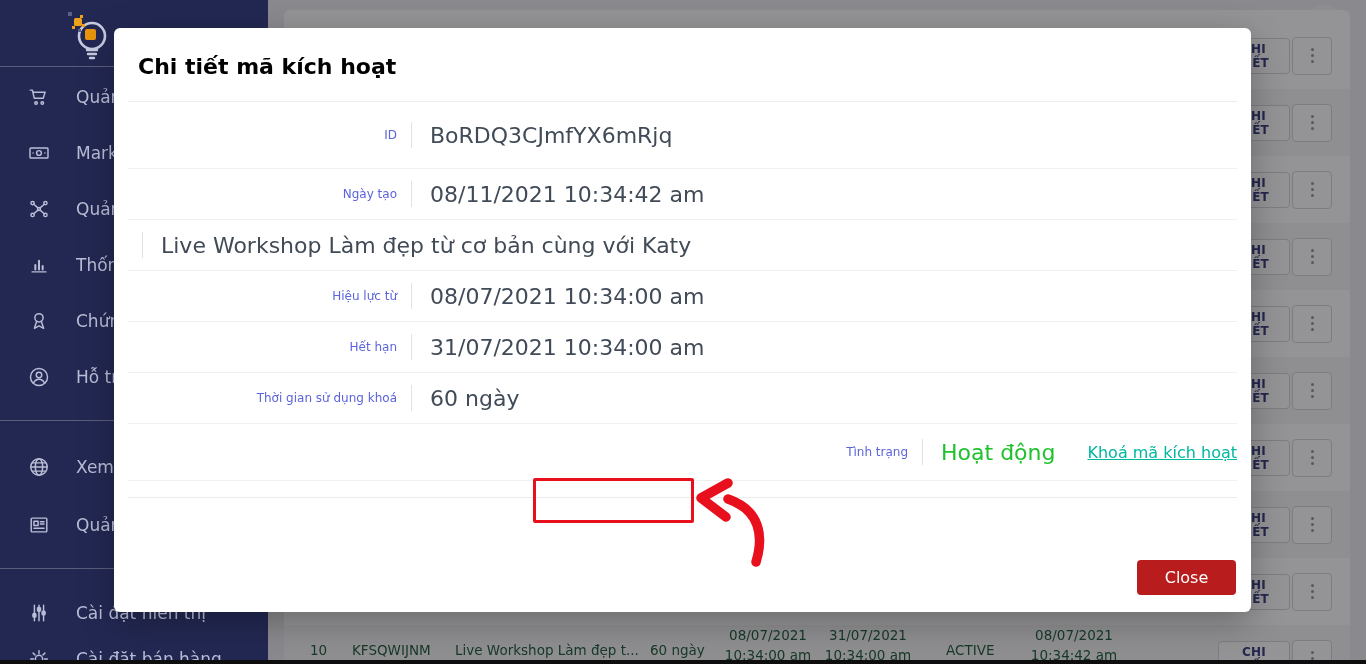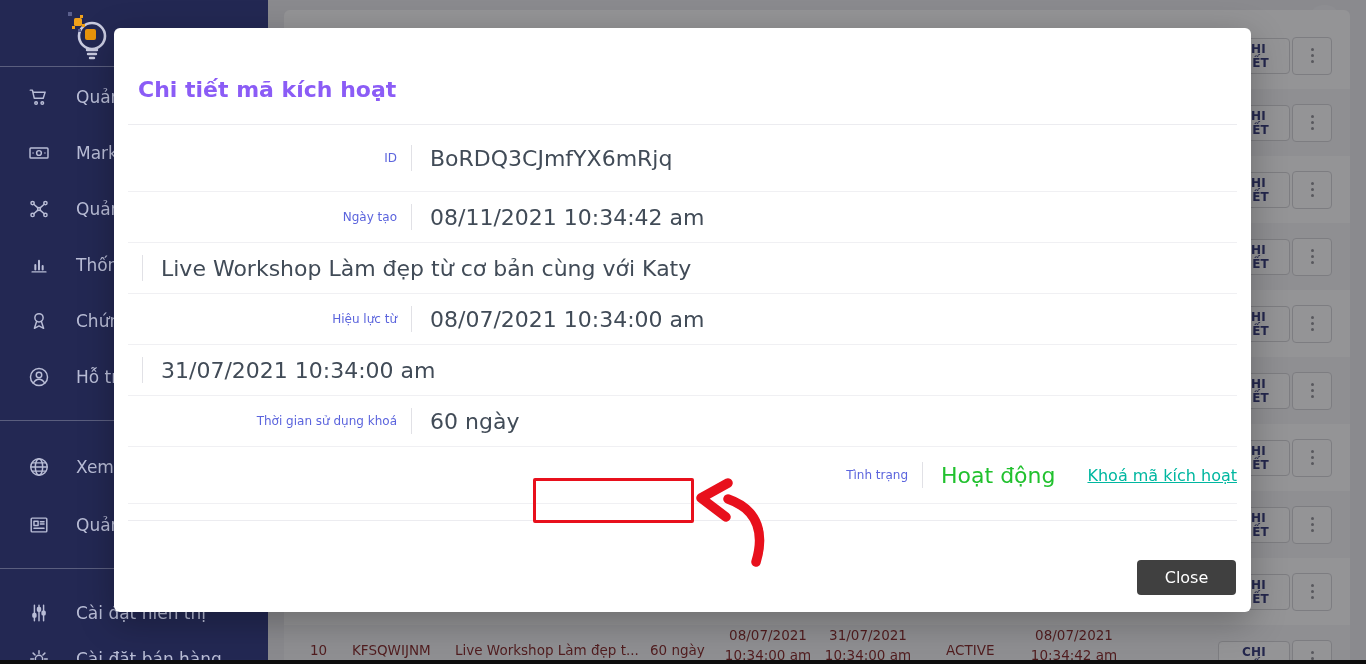--- a/index.html
+++ b/index.html
@@ -20,44 +20,44 @@
   .card{position:absolute;left:16px;top:10px;width:1066px;bottom:0;background:#fff;border-radius:6px 6px 0 0;}
   .stripe{position:absolute;left:0;width:1066px;height:67px;}
   .stripe.odd{background:#f5f5f7;}
   .act-btn{position:absolute;left:934px;top:50%;transform:translateY(-50%);width:72px;height:36px;
            border:1px solid #d4d4d8;border-radius:4px;background:#fff;color:#2c3175;font-weight:bold;
            font-size:12px;display:flex;align-items:center;justify-content:center;letter-spacing:.2px;cursor:pointer;font-family:inherit;}
   .kebab-btn{position:absolute;left:1008px;top:50%;transform:translateY(-50%);width:38px;height:36px;
            border:1px solid #d4d4d8;border-radius:4px;background:#fff;display:flex;flex-direction:column;
            align-items:center;justify-content:center;cursor:pointer;}
   .kdot{width:3px;height:3px;border-radius:50%;background:#8f8f95;margin:1.5px 0;}
-  .cell{position:absolute;color:#7f1d1d;font-size:13.5px;white-space:nowrap;}
+  .cell{position:absolute;color:#14532d;font-size:13.5px;white-space:nowrap;}
   .cell.two{line-height:20px;text-align:center;transform:translateX(-50%);}
   .bell-wrap{position:absolute;left:1039px;top:5px;width:35px;height:35px;border-radius:50%;background:#f1f2f5;
            display:flex;align-items:center;justify-content:center;cursor:pointer;}
 
   
   .overlay{position:absolute;left:268px;top:0;right:0;bottom:0;background:rgba(28,28,32,.47);z-index:2;}
 
   
   .modal{position:absolute;left:114px;top:28px;width:1137px;height:584px;background:#fff;border-radius:6px;
          box-shadow:0 10px 35px rgba(0,0,0,.28);z-index:10;box-sizing:border-box;}
-  .modal-title{padding:26px 24px 0;font-size:22px;font-weight:bold;color:#8b5cf6;margin-top:23px;}
+  .modal-title{padding:26px 24px 0;font-size:22px;font-weight:bold;color:#000000;}
   .m-divider{height:1px;background:#ececf0;margin:22px 14px 0;}
   .m-body{margin:0 14px;}
   .m-row{display:flex;align-items:center;border-bottom:1px solid #f0f0f3;height:50px;}
   .m-row.first{height:66px;}
   .m-row.last{height:56px;justify-content:flex-end;}
   .m-label{width:269px;text-align:right;color:#5b64dd;font-size:12px;flex:0 0 auto;white-space:nowrap;}
   .vline{width:1px;height:26px;background:#e1e1e6;margin-left:14px;flex:0 0 auto;}
   .m-value{margin-left:18px;color:#414b57;font-size:22px;white-space:nowrap;}
   .m-value.green{color:#21c12e;}
   .m-link{margin-left:32px;color:#00b7a0;font-size:16px;text-decoration:underline;cursor:pointer;white-space:nowrap;}
   .m-divider.footer{margin:16px 14px 0;}
-  .close-btn{position:absolute;right:15px;top:532px;width:99px;height:35px;background:#404040;color:#fff;
+  .close-btn{position:absolute;right:15px;top:532px;width:99px;height:35px;background:#b91c1c;color:#fff;
          border:none;border-radius:4px;font-size:16px;font-family:inherit;cursor:pointer;}
 
   
   .ann-box{position:absolute;left:533px;top:478px;width:161px;height:45px;border:3px solid #e8101c;
          z-index:20;box-sizing:border-box;border-radius:2px;}
   .ann-arrow{position:absolute;left:690px;top:472px;z-index:20;}
 
   .win-edge{position:absolute;left:0;top:660px;width:1366px;height:4px;background:#0d0d0d;z-index:30;}
 </style>
 </head>
@@ -325,20 +325,21 @@
       <div class="m-row">
         <span class="vline"></span>
         <span class="m-value">Live Workshop Làm đẹp từ cơ bản cùng với Katy</span>
       </div>
       <div class="m-row">
         <span class="m-label">Hiệu lực từ</span>
         <span class="vline"></span>
         <span class="m-value">08/07/2021 10:34:00 am</span>
       </div>
       <div class="m-row">
+        <span class="m-label">Hết hạn</span>
         <span class="vline"></span>
         <span class="m-value">31/07/2021 10:34:00 am</span>
       </div>
       <div class="m-row">
         <span class="m-label">Thời gian sử dụng khoá</span>
         <span class="vline"></span>
         <span class="m-value">60 ngày</span>
       </div>
       <div class="m-row last">
         <span class="m-label">Tình trạng</span>

